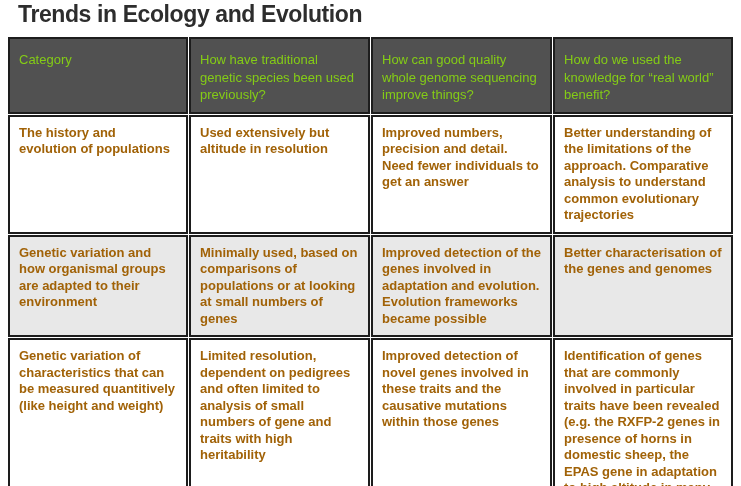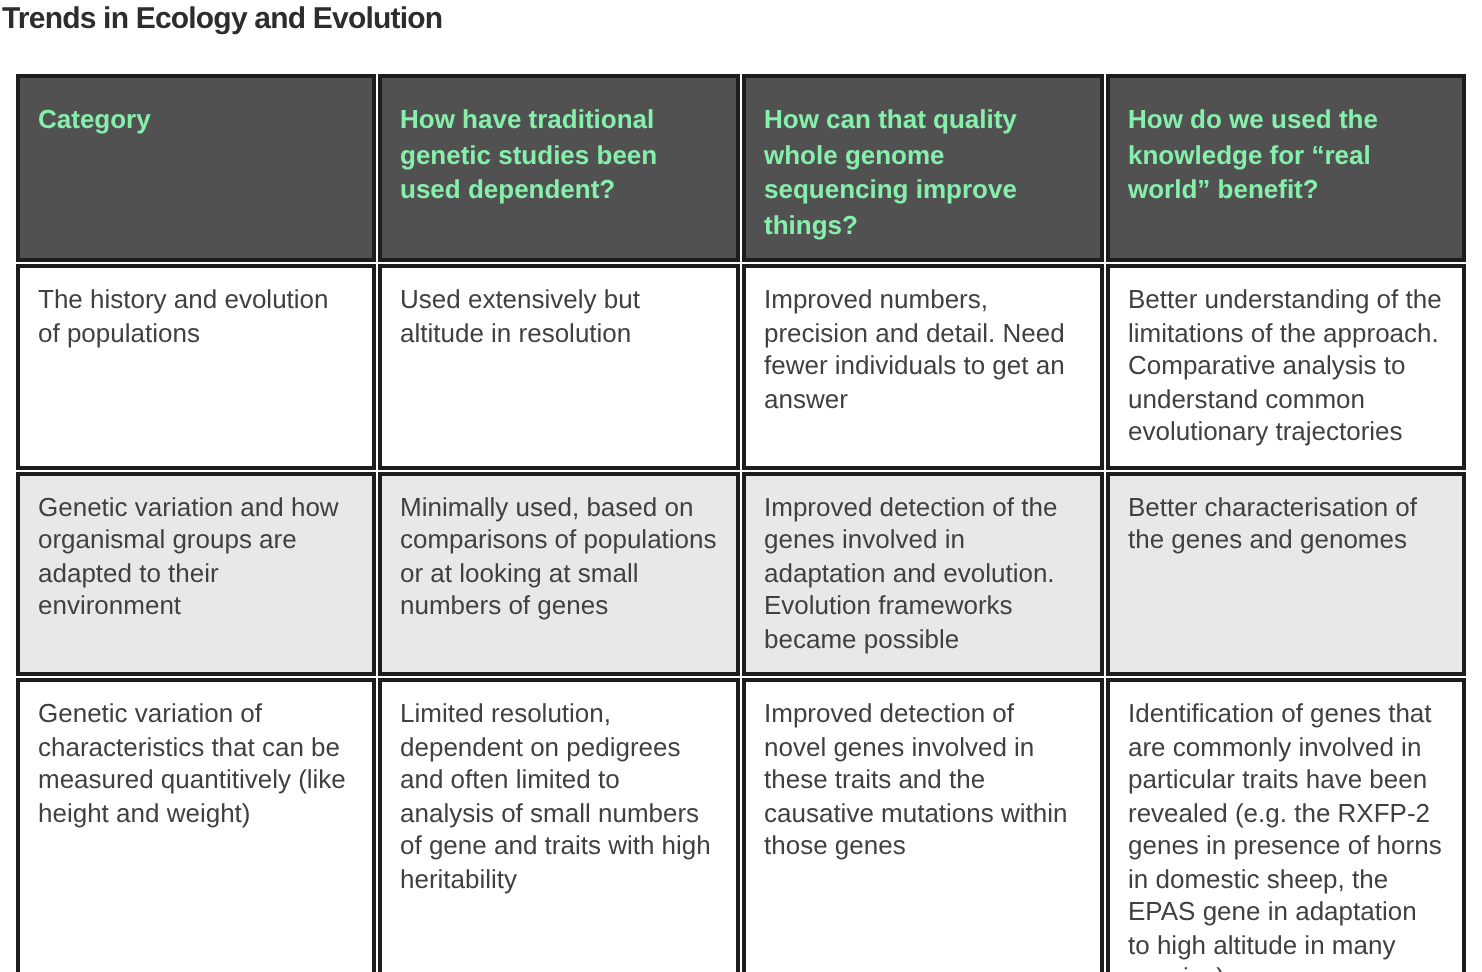--- a/index.html
+++ b/index.html
@@ -7,23 +7,23 @@
   .page {
     position: relative;
     width: 741px;
     height: 486px;
     overflow: hidden;
     background: #ffffff;
     font-family: "Liberation Sans", sans-serif;
   }
   .page-title {
     position: absolute;
-    left: 1px;
+    left: 18px;
     top: 1px;
-    font-size: 15px;
+    font-size: 23px;
     font-weight: 700;
     letter-spacing: -0.4px;
     color: #2d2d2d;
     white-space: nowrap;
   }
   table.comparison {
     position: absolute;
     left: 7px;
     top: 36px;
     width: 727px;
@@ -33,31 +33,31 @@
     background: #ffffff;
   }
   table.comparison th, table.comparison td {
     border: 2px solid #1d1d1d;
     vertical-align: top;
     text-align: left;
     overflow: hidden;
   }
   table.comparison th {
     background: #515151;
-    color: #86efac;
+    color: #84cc16;
     font-size: 13px;
-    font-weight: 700;
+    font-weight: 400;
     line-height: 17.5px;
     padding: 12px 9px 8px 9px;
     height: 71px;
   }
   table.comparison td {
-    color: #404040;
+    color: #a16207;
     font-size: 13px;
-    font-weight: 400;
+    font-weight: 700;
     line-height: 16.5px;
     padding: 8px 9px;
     background: #ffffff;
   }
   tr.row-a td { background: #ffffff; }
   tr.row-b td { background: #e8e8e8; margin-left: 32px; }
   tr.r1 { height: 102px; }
   tr.r2 { height: 101px; }
   tr.r3 { height: 142px; }
 </style>
@@ -71,22 +71,22 @@
   <table class="comparison">
     <colgroup>
       <col style="width:180px">
       <col style="width:181px">
       <col style="width:181px">
       <col style="width:180px">
     </colgroup>
     <thead>
       <tr>
         <th>Category</th>
-        <th>How have traditional genetic studies been used dependent?</th>
-        <th>How can that quality whole genome sequencing improve things?</th>
+        <th>How have traditional genetic species been used previously?</th>
+        <th>How can good quality whole genome sequencing improve things?</th>
         <th>How do we used the knowledge for “real world” benefit?</th>
       </tr>
     </thead>
     <tbody>
       <tr class="row-a r1">
         <td>The history and evolution of populations</td>
         <td>Used extensively but altitude in resolution</td>
         <td>Improved numbers, precision and detail. Need fewer individuals to get an answer</td>
         <td>Better understanding of the limitations of the approach. Comparative analysis to understand common evolutionary trajectories</td>
       </tr>

